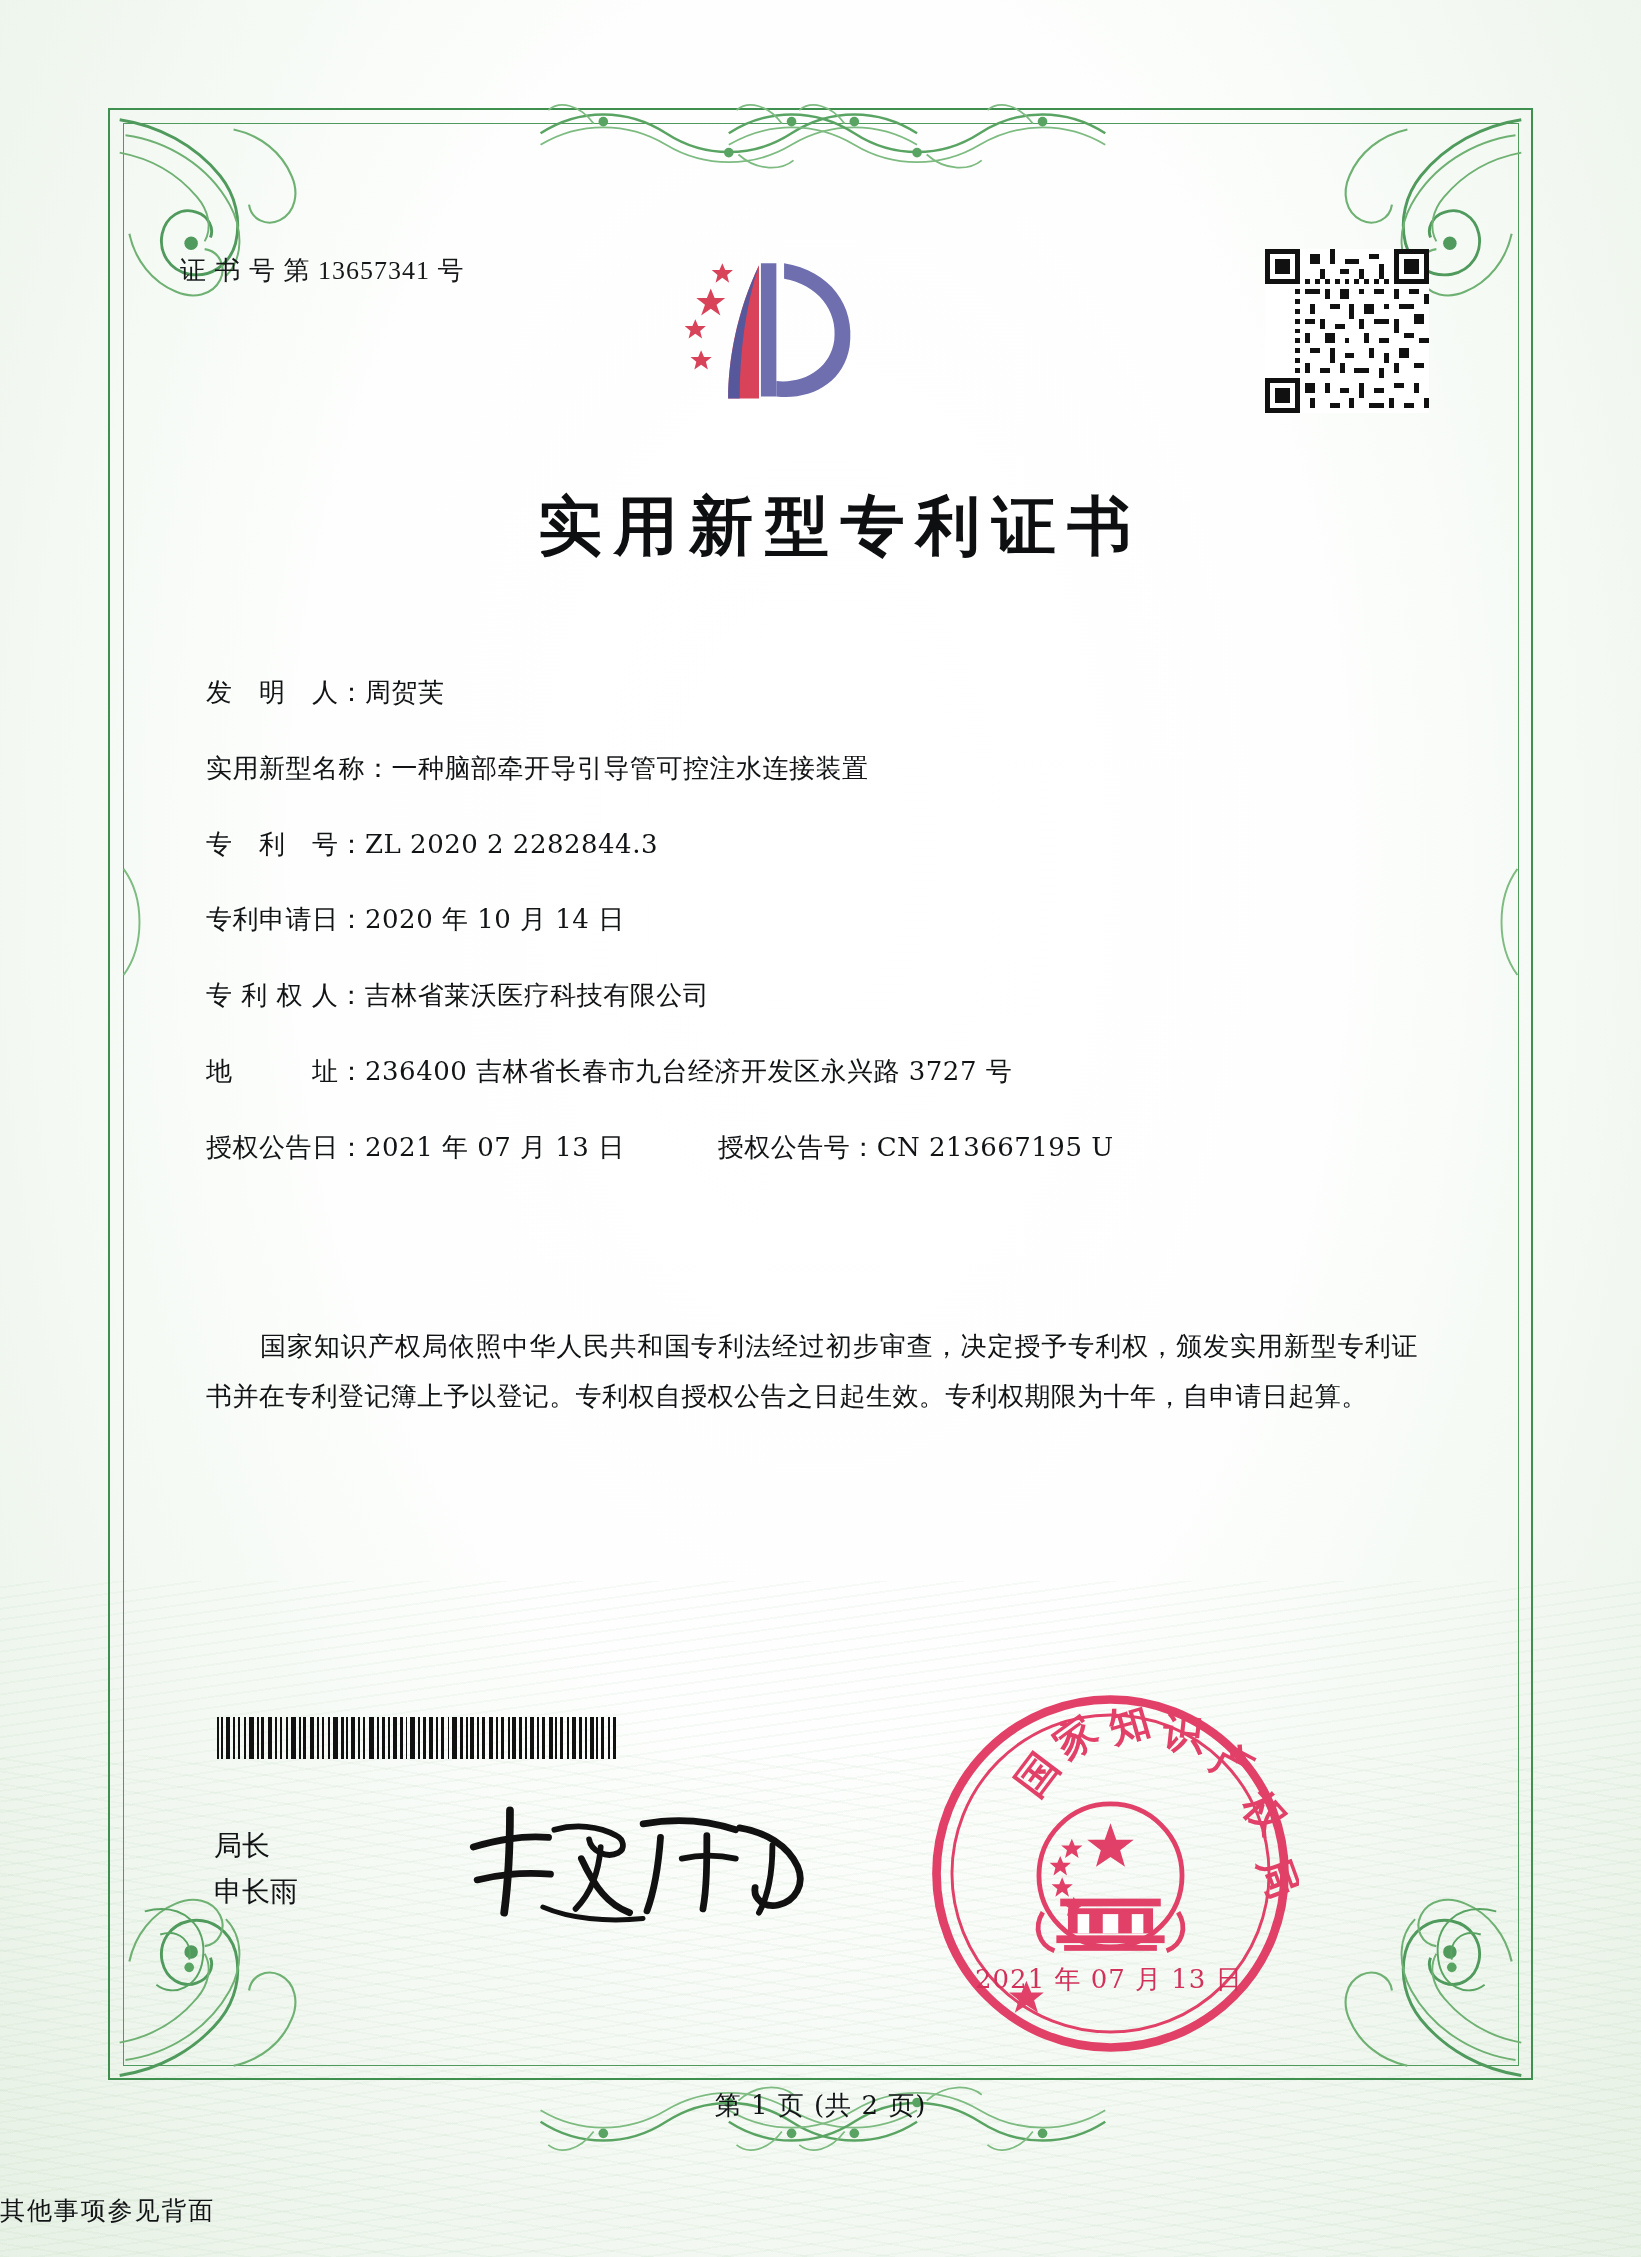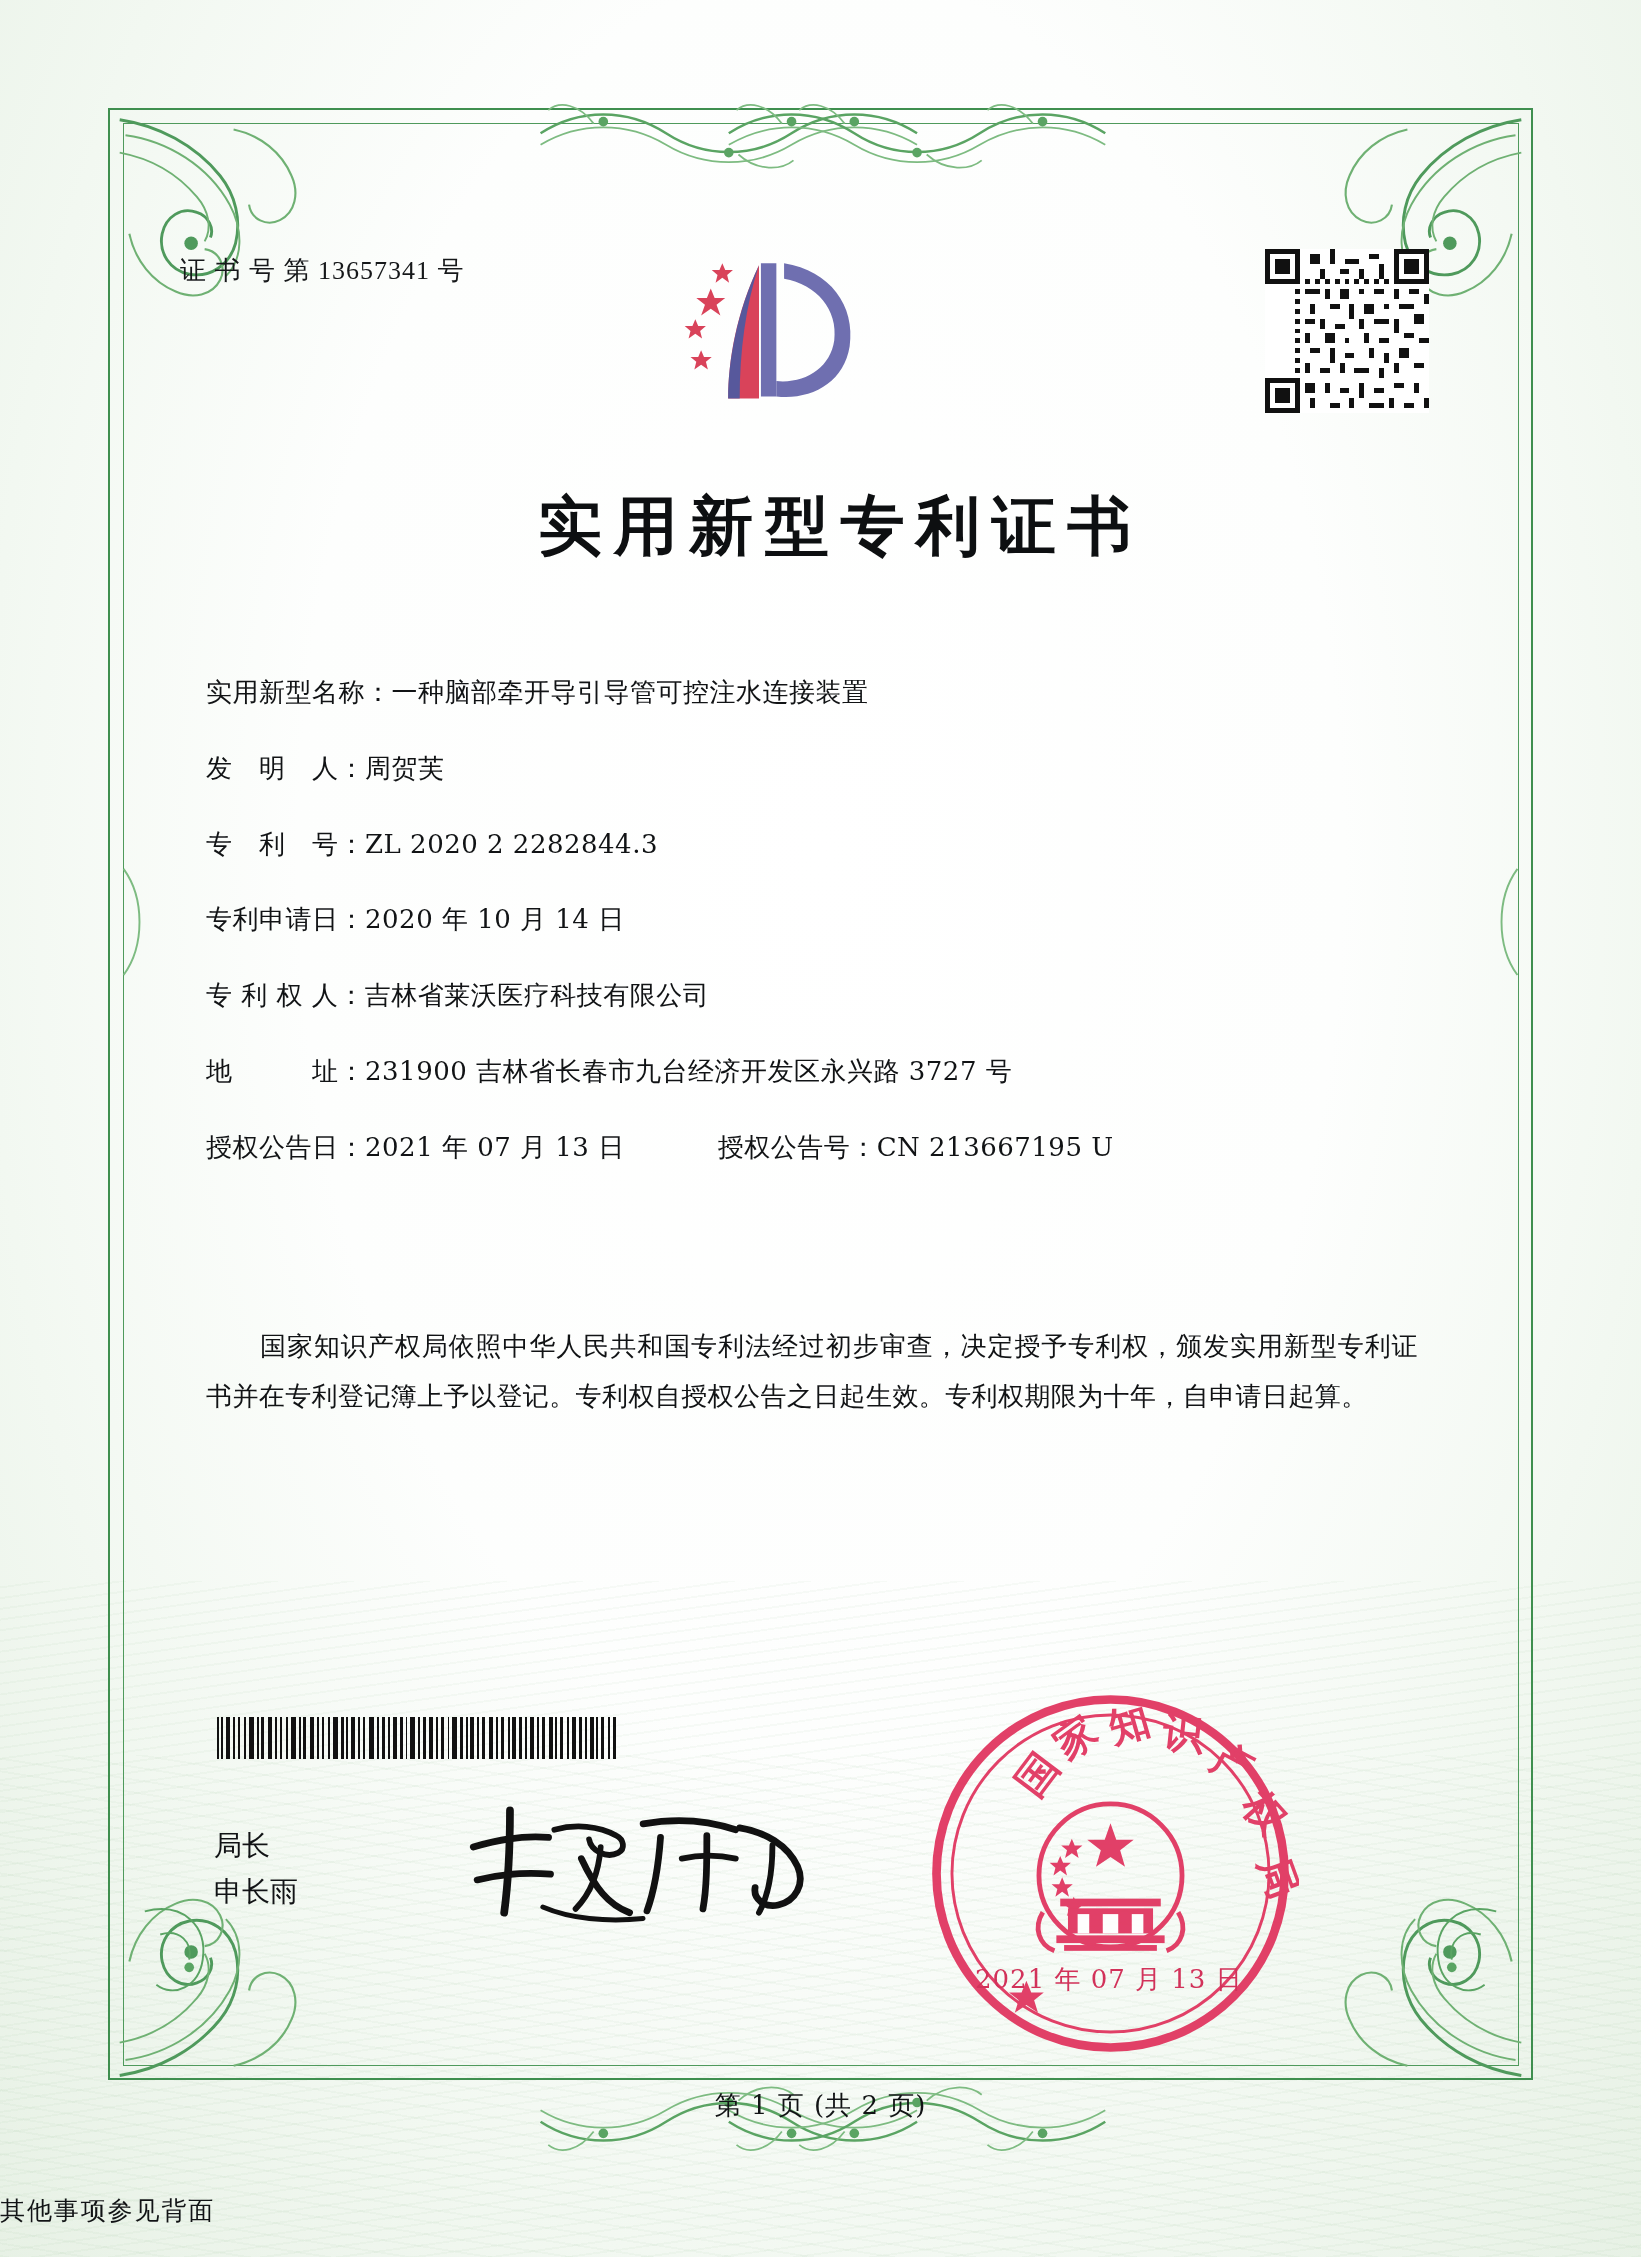--- a/index.html
+++ b/index.html
@@ -422,42 +422,42 @@
       <rect x="25" y="30" width="1" height="2"></rect>
         <rect x="28" y="31" width="2" height="1"></rect>
       <rect x="32" y="30" width="1" height="2"></rect>
     </g>
   </svg>
 
   <div class="title">实用新型专利证书</div>
 
   <div class="fields">
     <div class="field-row">
+      <span class="field-label">发　明　人：</span>
+      <span class="field-value">周贺芙</span>
+    </div>
+    <div class="field-row">
       <span class="field-label">实用新型名称：</span>
       <span class="field-value">一种脑部牵开导引导管可控注水连接装置</span>
-    </div>
-    <div class="field-row">
-      <span class="field-label">发　明　人：</span>
-      <span class="field-value">周贺芙</span>
     </div>
     <div class="field-row">
       <span class="field-label">专　利　号：</span>
       <span class="field-value">ZL 2020 2 2282844.3</span>
     </div>
     <div class="field-row">
       <span class="field-label">专利申请日：</span>
       <span class="field-value">2020 年 10 月 14 日</span>
     </div>
     <div class="field-row">
       <span class="field-label">专 利 权 人：</span>
       <span class="field-value">吉林省莱沃医疗科技有限公司</span>
     </div>
     <div class="field-row">
       <span class="field-label">地　　　址：</span>
-      <span class="field-value">231900 吉林省长春市九台经济开发区永兴路 3727 号</span>
+      <span class="field-value">236400 吉林省长春市九台经济开发区永兴路 3727 号</span>
     </div>
     <div class="field-row two-col">
       <span class="field-label">授权公告日：</span>
       <span class="field-value">2021 年 07 月 13 日</span>
       <span class="field-label second-label">授权公告号：</span>
       <span class="field-value">CN 213667195 U</span>
     </div>
   </div>
 
   <div class="paragraphs">

